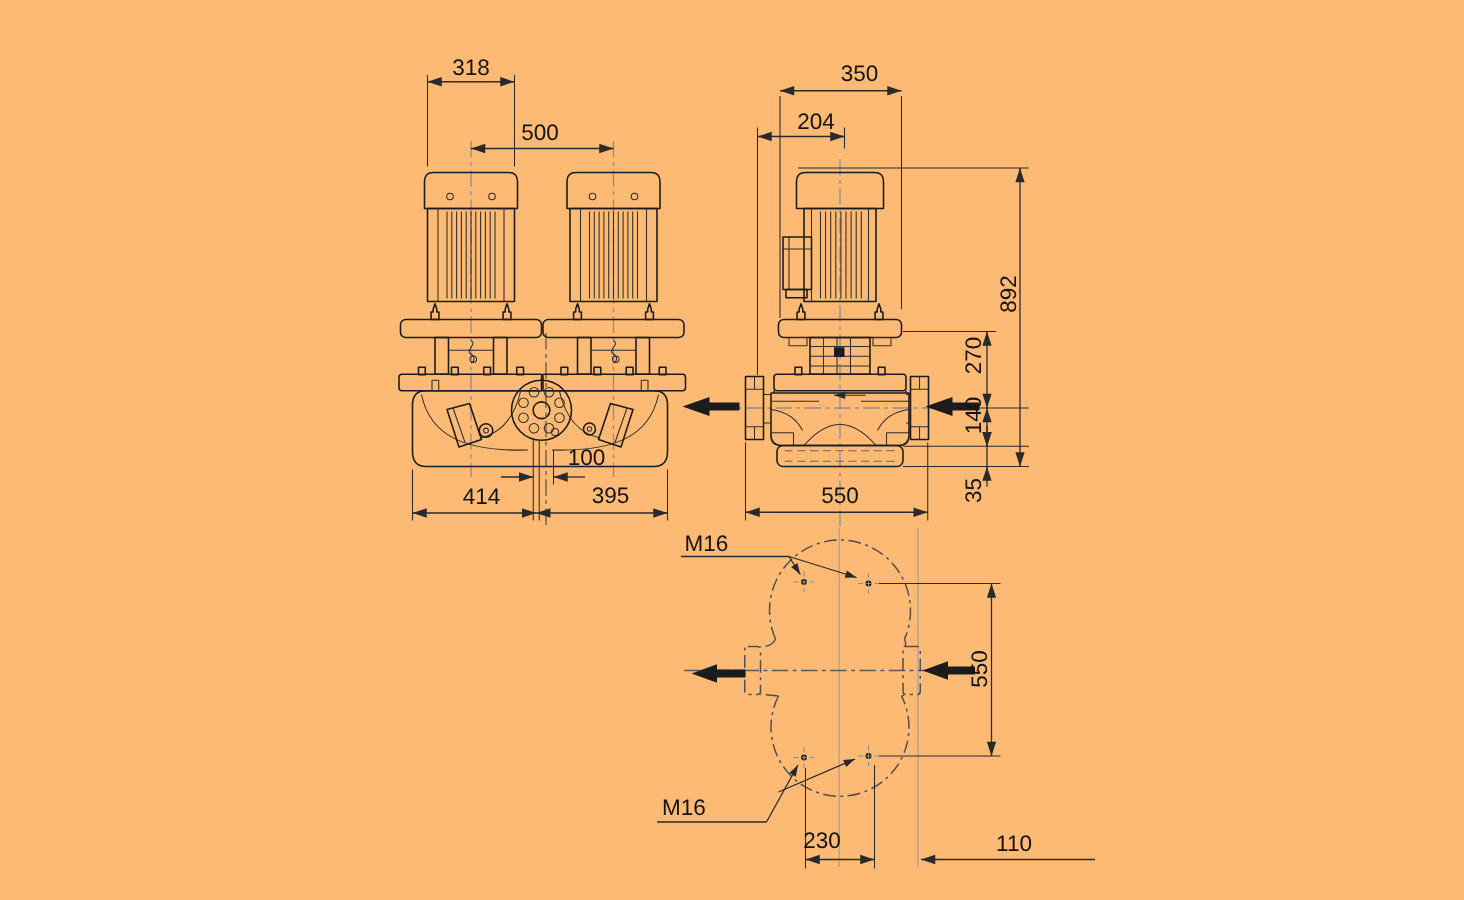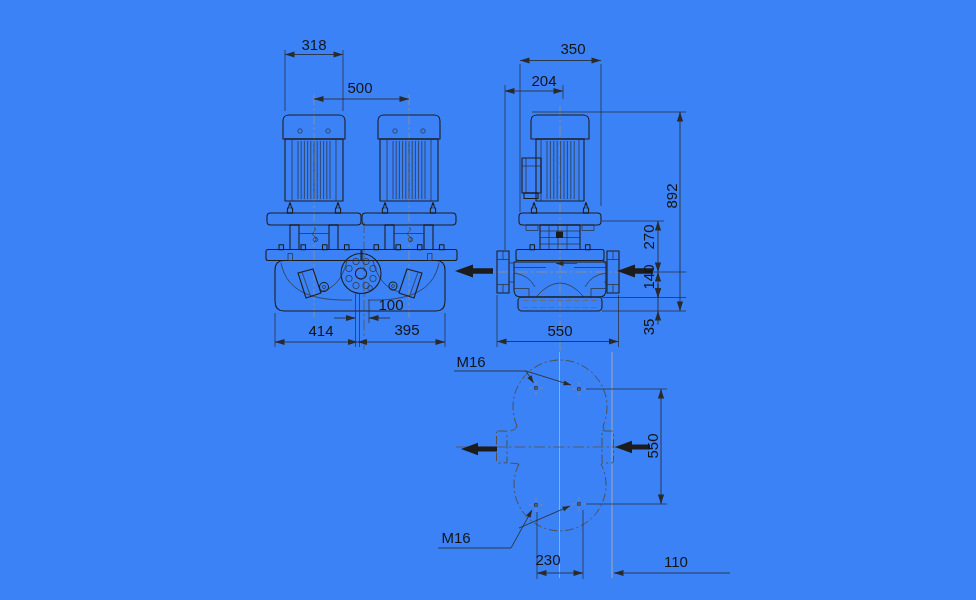--- a/index.html
+++ b/index.html
@@ -1,16 +1,16 @@
 <!DOCTYPE html>
 <html><head>
 <meta charset="utf-8">
 <style>
   html,body{margin:0;padding:0;background:#ffffff;}
-  #stage{position:relative;width:976px;height:600px;background:#3b82f6;overflow:hidden;
+  #stage{position:relative;width:976px;height:600px;background:#fdba74;overflow:hidden;
          font-family:"Liberation Sans", sans-serif;}
   svg{display:block}
   .ol{fill:none;stroke:#1c1c1c;stroke-width:1.05;stroke-linejoin:round;stroke-linecap:butt}
   .th{fill:none;stroke:#2e2e2e;stroke-width:.7;stroke-linejoin:round}
   .dim{fill:none;stroke:#2a2a2a;stroke-width:.85}
   .ext{fill:none;stroke:#2a2a2a;stroke-width:.7}
   .cl{fill:none;stroke:#8f8f8f;stroke-width:.9;stroke-dasharray:11 3 2.5 3}
   .cld{fill:none;stroke:#5a5a5a;stroke-width:.9;stroke-dasharray:11 3 2.5 3}
   .hid{fill:none;stroke:#6a6a6a;stroke-width:.8;stroke-dasharray:5.5 3}
   .co{fill:none;stroke:#4f4f4f;stroke-width:1;stroke-dasharray:8.5 3 2 3}

